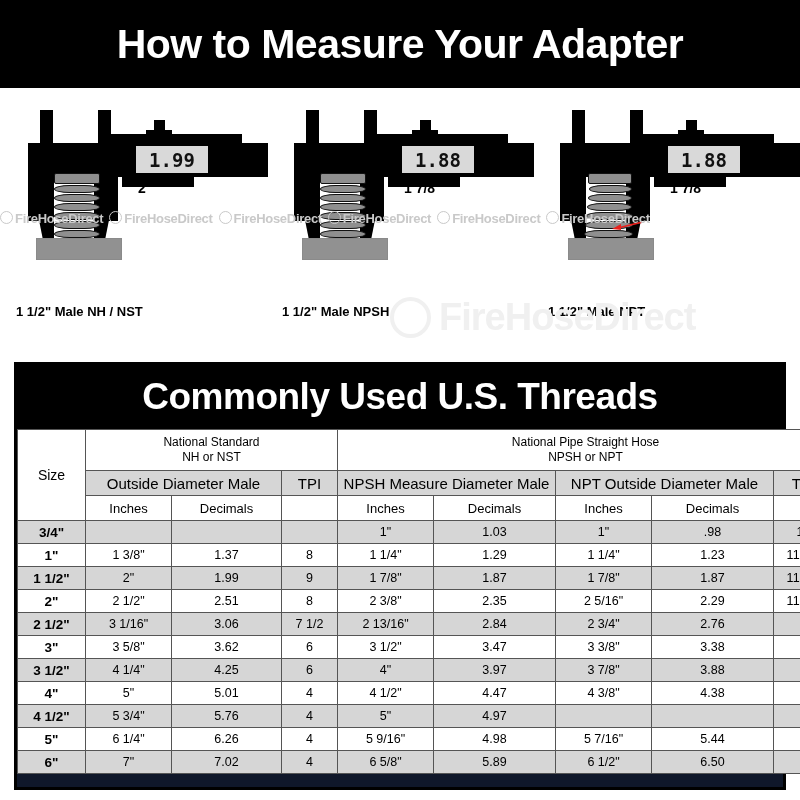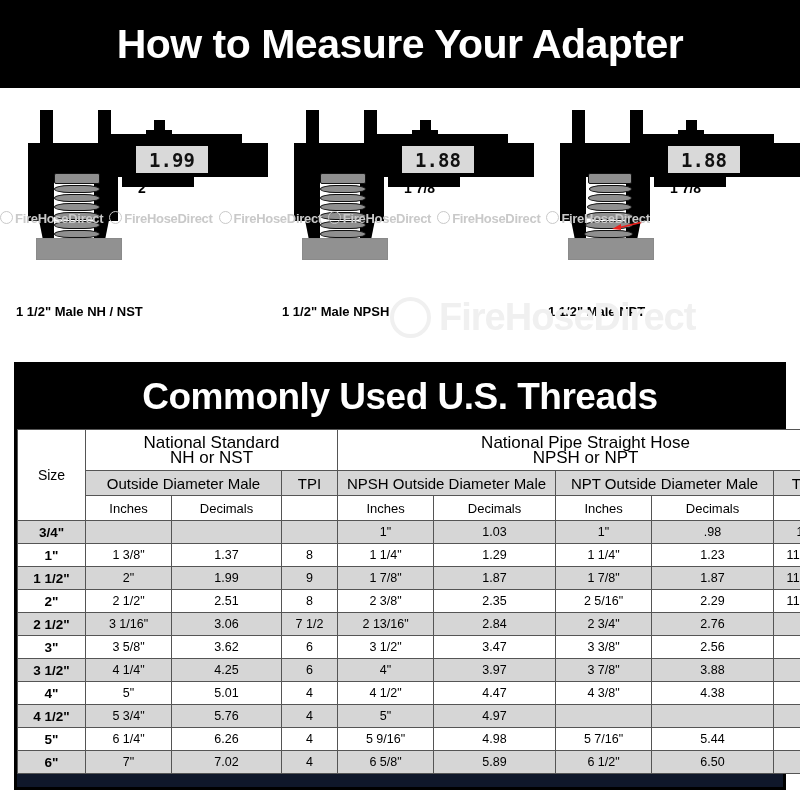--- a/index.html
+++ b/index.html
@@ -167,21 +167,21 @@
     font-size:12.5px;color:#000;
   }
   th,td{
     border:1px solid #555;
     text-align:center;vertical-align:middle;
     padding:0;height:22px;
     font-weight:normal;
     overflow:hidden;white-space:nowrap;
   }
   th{background:#fff;font-weight:normal;}
-  th.grp{height:40px;line-height:15px;font-size:17px;}
+  th.grp{height:40px;line-height:15px;font-size:12px;}
   th.sub{background:#d6d6d6;font-size:15px;height:24px;}
   th.unit{background:#fff;font-size:13px;height:24px;}
   th.size-cell{font-weight:normal;font-size:14px;background:#fff;}
   td.size{font-weight:bold;font-size:13.5px;}
   tr.shade td{background:#d6d6d6;}
   tr.plain td{background:#fff;}
 </style>
 </head>
 <body>
 
@@ -333,21 +333,21 @@
           <div>NH or NST</div>
         </th>
         <th class="grp" colspan="5">
           <div>National Pipe Straight Hose</div>
           <div>NPSH or NPT</div>
         </th>
       </tr>
       <tr>
         <th class="sub" colspan="2">Outside Diameter Male</th>
         <th class="sub">TPI</th>
-        <th class="sub" colspan="2">NPSH Outside Diameter Male</th>
+        <th class="sub" colspan="2">NPSH Measure Diameter Male</th>
         <th class="sub" colspan="2">NPT Outside Diameter Male</th>
         <th class="sub">TPI</th>
       </tr>
       <tr>
         <th class="unit">Inches</th>
         <th class="unit">Decimals</th>
         <th class="unit"></th>
         <th class="unit">Inches</th>
         <th class="unit">Decimals</th>
         <th class="unit">Inches</th>
@@ -412,21 +412,21 @@
           <td>8</td>
         </tr>
         <tr class="plain">
           <td class="size">3"</td>
           <td>3 5/8"</td>
           <td>3.62</td>
           <td>6</td>
           <td>3 1/2"</td>
           <td>3.47</td>
           <td>3 3/8"</td>
-          <td>2.56</td>
+          <td>3.38</td>
           <td>8</td>
         </tr>
         <tr class="shade">
           <td class="size">3 1/2"</td>
           <td>4 1/4"</td>
           <td>4.25</td>
           <td>6</td>
           <td>4"</td>
           <td>3.97</td>
           <td>3 7/8"</td>

